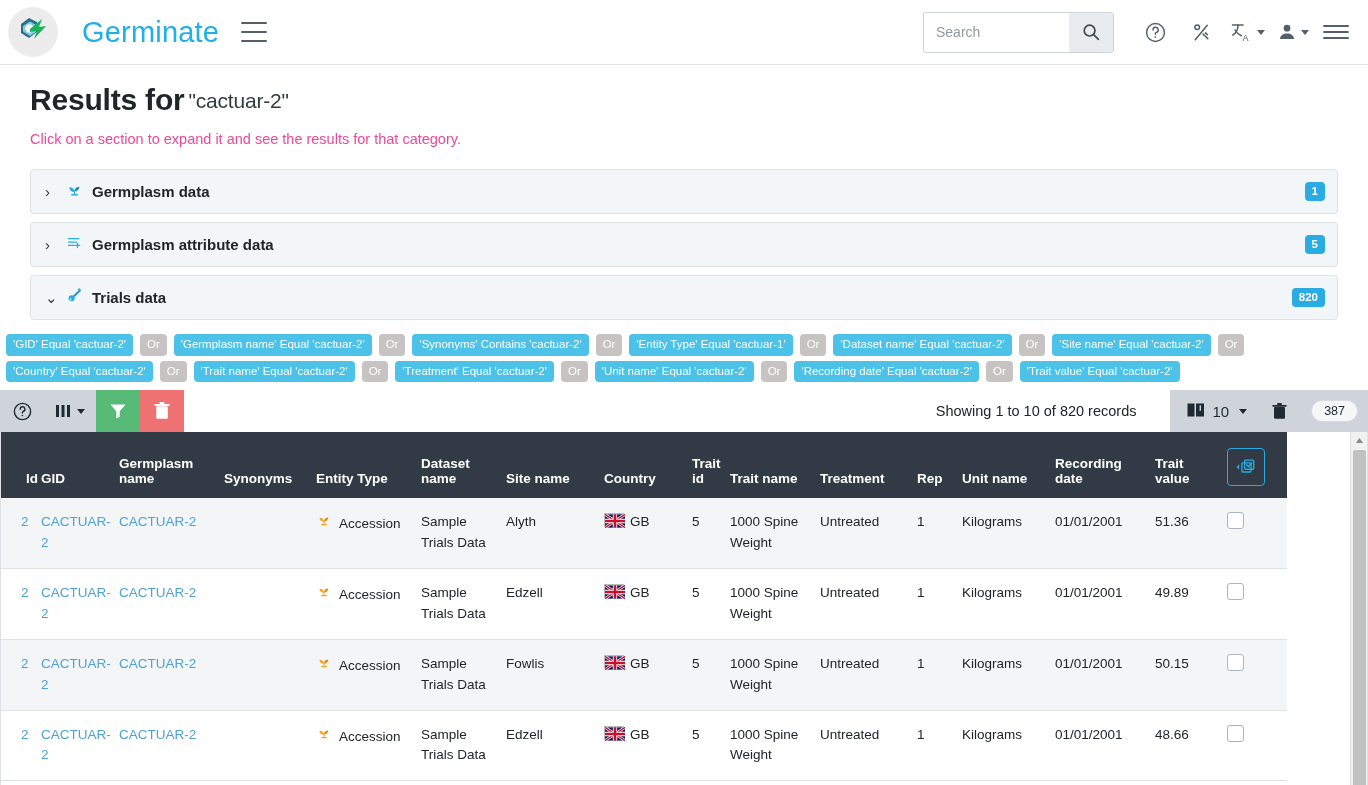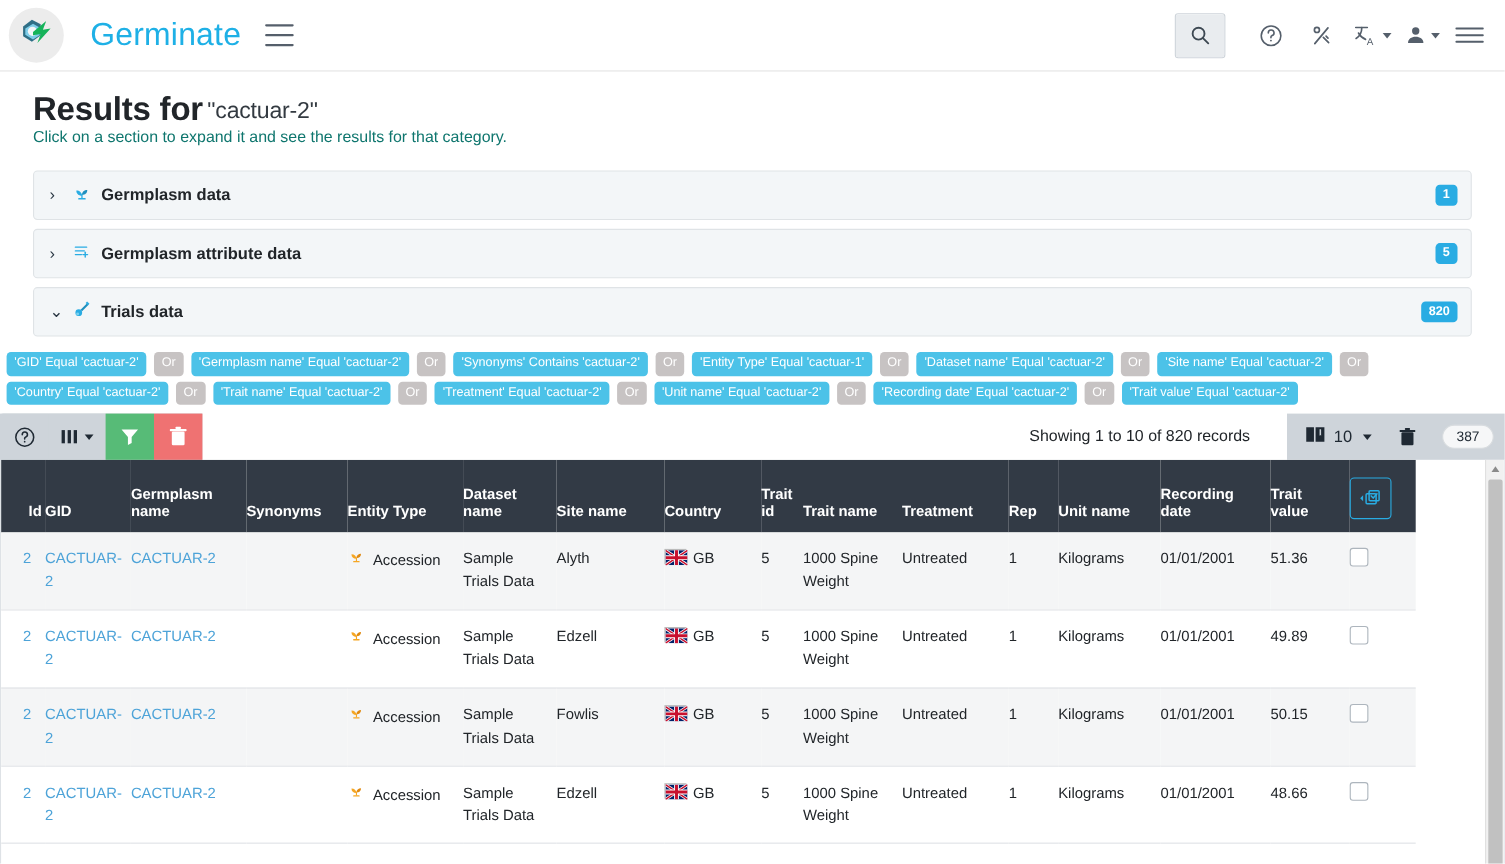--- a/index.html
+++ b/index.html
@@ -95,23 +95,23 @@
     letter-spacing: -0.2px;
   }
   .page-title .quoted {
     font-weight: 400;
     font-size: 21px;
     color: #333a41;
     margin-left: 4px;
     vertical-align: 2px;
   }
   .page-sub {
-    margin-top: 0;
+    margin-top: 14px;
     font-size: 14.5px;
-    color: #0f766e;
+    color: #ec4899;
   }
 
   
   .accordions { margin-top: 22px; }
   .acc {
     border: 1px solid #dfe3e6;
     border-radius: 4px;
     background: #f3f6f8;
     margin-bottom: 8px;
   }
@@ -318,20 +318,21 @@
   </div>
 
   <div class="nav-burger">
     <span></span>
       <span></span>
       <span></span>
   </div>
 
   <div class="nav-right">
     <div class="searchbox">
+      <input type="text" value="" placeholder="Search" style="">
       <button class="search-btn">
         <svg width="18" height="18" viewBox="0 0 18 18" fill="none" stroke="#3d4852" stroke-width="1.7">
           <circle cx="7.6" cy="7.6" r="5.4"></circle>
             <line x1="11.6" y1="11.6" x2="16.4" y2="16.4" stroke-linecap="round"></line>
         </svg>
       </button>
     </div>
 
     <div class="nav-icon">
       <svg width="23" height="23" viewBox="0 0 24 24" fill="none" stroke="#555f6b" stroke-width="1.5">

